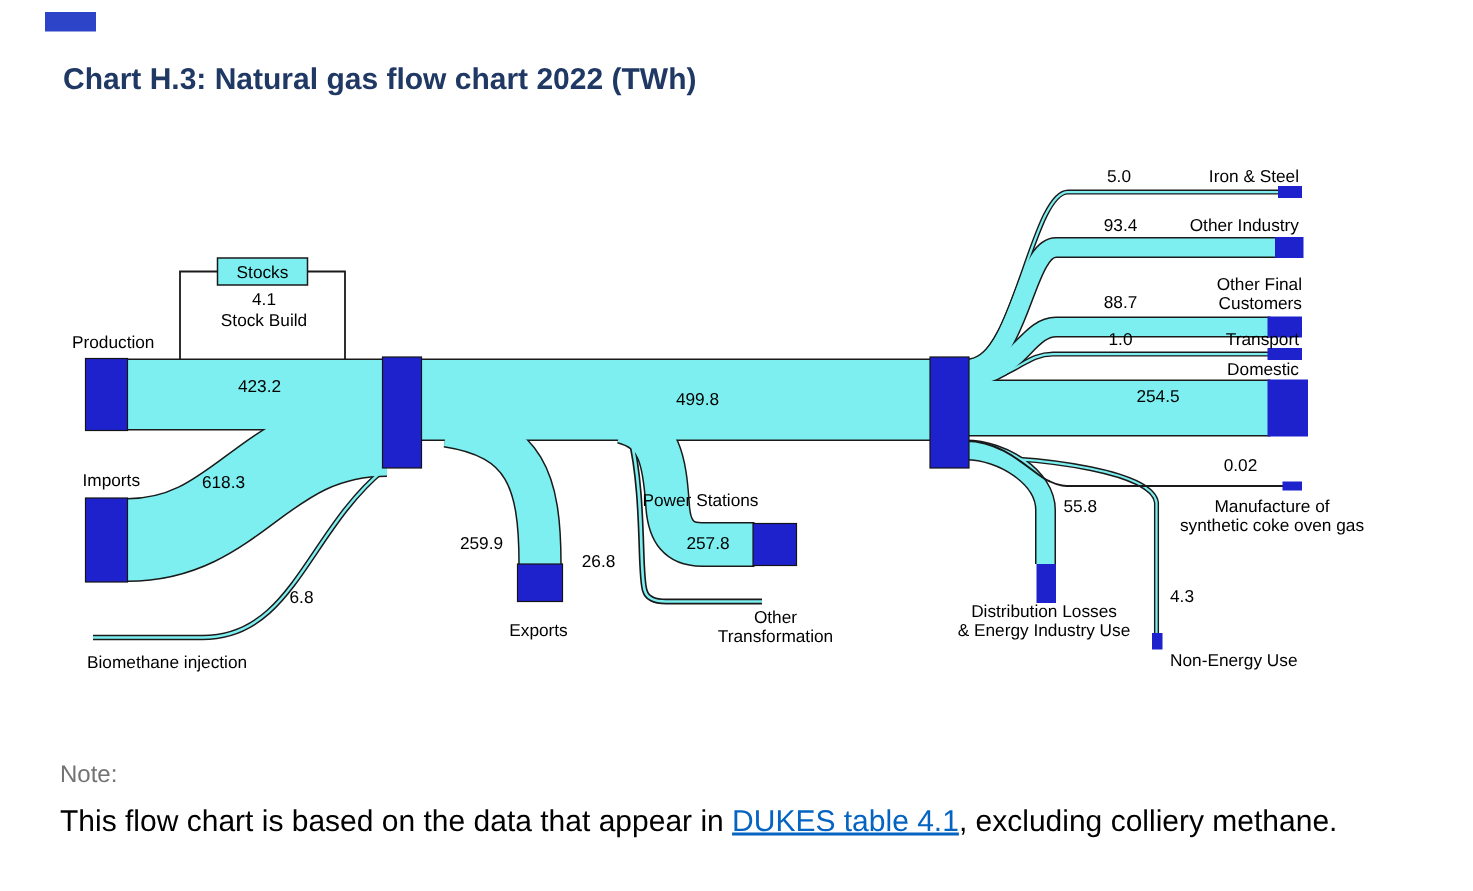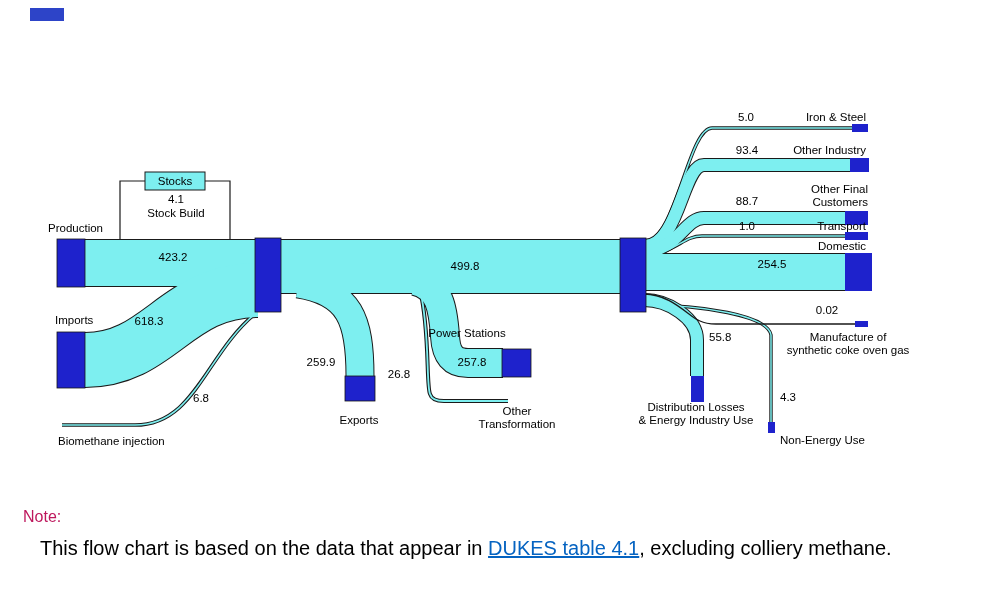--- a/index.html
+++ b/index.html
@@ -10,41 +10,42 @@
   .accent-bar {
     position:absolute; left:30px; top:8px; width:34px; height:13px;
     background:#2d44c8;
   }
   .title {
     position:absolute; left:42px; top:42px; margin:0;
     font-size:20px; font-weight:bold; color:#1f3864;
     font-family:"Liberation Sans", sans-serif;
   }
   .note-heading {
-    position:absolute; left:23px; top:508px; font-size:16px; color:#be185d;
+    position:absolute; left:40px; top:508px; font-size:16px; color:#737373;
   }
   .note-body {
     position:absolute; left:40px; top:537px; font-size:20px; color:#000; white-space:nowrap;
   }
   .link { color:#0563c1; text-decoration:underline; cursor:pointer; }
   svg.sankey { position:absolute; left:0; top:0; pointer-events:none; }
   .st { font-family:"Liberation Sans", sans-serif; font-size:11.5px; fill:#000000; }
   .edge { stroke:#1a1a1a; fill:none; }
   .flow { stroke:#7deff0; fill:none; }
   .node { fill:#1e22cc; stroke:#141414; stroke-width:0.8; }
   .endnode { fill:#1e22cc; }
   .stocksbox { fill:#7deff0; stroke:#1a1a1a; stroke-width:1; }
 </style>
 </head>
 <body>
 
 <div class="page">
 
   <div class="accent-bar"></div>
 
+  <h1 class="title">Chart H.3: Natural gas flow chart 2022 (TWh)</h1>
 
   <div class="note-heading">Note:</div>
   <div class="note-body"><span>This flow chart is based on the data that appear in </span><a class="link">DUKES table 4.1</a><span>, excluding colliery methane.</span></div>
 
   <svg class="sankey" width="982" height="594" viewBox="0 0 982 594">
 
     <path class="edge" stroke-width="1.2" d="M120,241 L120,181 L230,181 L230,241"></path>
 
     <path class="edge" stroke-width="55" d="M278,266.5 L622,266.5"></path>
     <path class="edge" stroke-width="48" d="M85,263 L258,263"></path>

